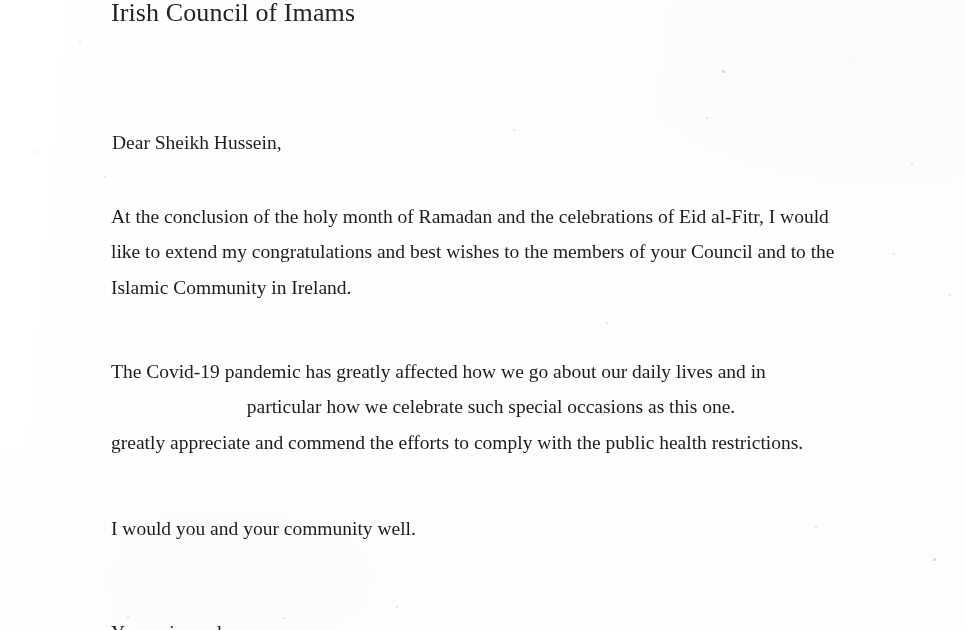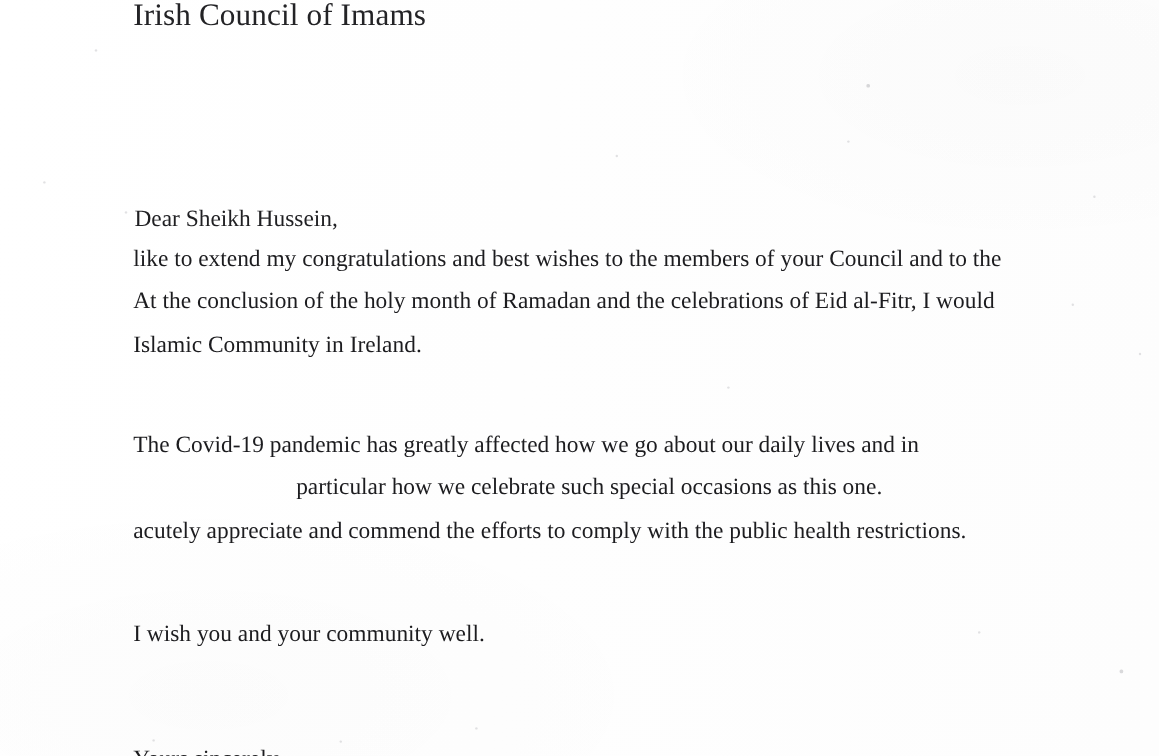--- a/index.html
+++ b/index.html
@@ -56,21 +56,20 @@
   }
 
   .salutation {
     position: absolute;
     left: 1px;
     top: 133px;
     font-size: 19.5px;
     line-height: 1;
     color: #1f1f22;
     white-space: nowrap;
-    margin-top: 40px;
   }
 
   .para {
     position: absolute;
     left: 0px;
     width: 760px;
     font-size: 19.5px;
     line-height: 35.3px;
     color: #1c1c1f;
   }
@@ -117,33 +116,33 @@
   <div class="speck" style="left:396px; top:606px; width:2px; height:2px;"></div>
   <div class="speck" style="left:283px; top:617px; width:2px; height:2px;"></div>
 
   <div class="letter">
 
     <div class="org-header">Irish Council of Imams</div>
 
     <div class="salutation">Dear Sheikh Hussein,</div>
 
     <div class="para p1">
+      <p class="line j1">At the conclusion of the holy month of Ramadan and the celebrations of Eid al-Fitr, I would</p>
       <p class="line j2">like to extend my congratulations and best wishes to the members of your Council and to the</p>
-      <p class="line j1">At the conclusion of the holy month of Ramadan and the celebrations of Eid al-Fitr, I would</p>
       <p class="line j3">Islamic Community in Ireland.</p>
     </div>
 
     <div class="para p2">
       <p class="line j2">The Covid-19 pandemic has greatly affected how we go about our daily lives and in</p>
       <p class="line j4">particular how we celebrate such special occasions as this one.</p>
-      <p class="line j5">acutely appreciate and commend the efforts to comply with the public health restrictions.</p>
+      <p class="line j5">greatly appreciate and commend the efforts to comply with the public health restrictions.</p>
     </div>
 
     <div class="para p3">
-      <p class="line j6">I wish you and your community well.</p>
+      <p class="line j6">I would you and your community well.</p>
     </div>
 
     <div class="para p4">
       <p class="line j6">Yours sincerely,</p>
     </div>
 
   </div>
 </div>
 
 </body></html>

